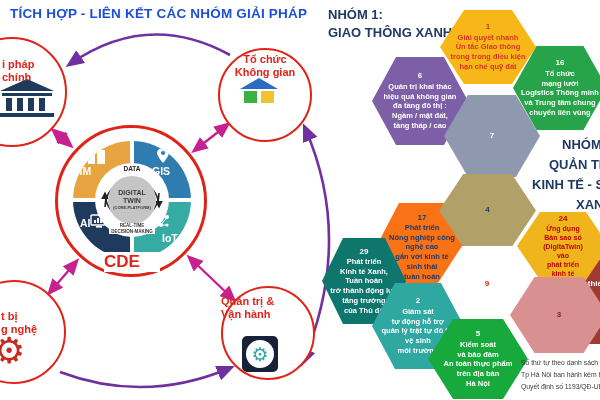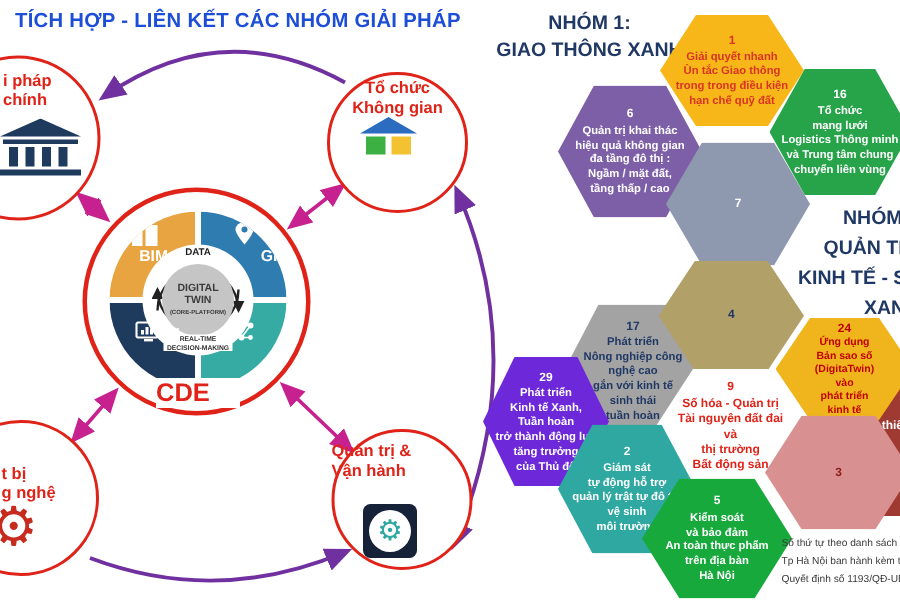--- a/index.html
+++ b/index.html
@@ -7,66 +7,66 @@
          font-family:"Liberation Sans",sans-serif;font-weight:bold}
   .title{position:absolute;left:10px;top:6px;font-size:13.5px;color:#1d4ed8;letter-spacing:.2px;white-space:nowrap}
   .arrows{position:absolute;left:0;top:0}
   
   .circ{position:absolute;border:2.5px solid #E02318;border-radius:50%;background:#fff;box-sizing:border-box}
   .circ.tl{left:-43px;top:37px;width:110px;height:110px}
   .circ.tr{left:218px;top:48px;width:94px;height:94px}
   .circ.bl{left:-38px;top:280px;width:104px;height:104px}
   .circ.br{left:221px;top:286px;width:94px;height:94px}
   .clabel{position:absolute;color:#E02318;font-size:11px;line-height:1.18}
-  .clabel.tl{left:2px;top:48px}
+  .clabel.tl{left:2px;top:58px}
   .clabel.tr{left:218px;top:53px;width:94px;text-align:center}
   .clabel.bl{left:1px;top:310px}
   .clabel.br{left:221px;top:295px;width:94px;text-align:left}
   .bank-svg{position:absolute;left:-2px;top:79px}
   .house-svg{position:absolute;left:240px;top:78px}
   .gear-glyph{position:absolute;left:-7px;top:333px;font-size:36px;color:#C62B1E;font-weight:normal;line-height:1}
   .ops-box{position:absolute;left:242px;top:336px;width:36px;height:36px;background:#152238;border-radius:5px;
            display:flex;align-items:center;justify-content:center}
   .ops-inner{width:28px;height:28px;background:#fff;border-radius:50%;display:flex;align-items:center;justify-content:center}
   .ops-inner span{font-size:19px;color:#2FA8A2;font-weight:normal;line-height:1}
   
   .core-outer{position:absolute;left:55px;top:125px;width:152px;height:152px;border:3px solid #E02318;
               border-radius:50%;background:#fff;box-sizing:border-box}
   .quads{position:absolute;left:73px;top:141px;width:118px;height:118px;border-radius:50%;overflow:hidden}
   .q{position:absolute;width:57px;height:57px}
   .q.bim{left:0;top:0;background:#E8A440}.q.gis{left:61px;top:0;background:#2F7CB0}
   .q.ai{left:0;top:61px;background:#1E3A5C}.q.iot{left:61px;top:61px;background:#36ABA4}
   .qicon{position:absolute}
   .qicon.bim{left:14px;top:8px}.qicon.gis{left:80px;top:7px}.qicon.ai{left:16px;top:72px}.qicon.iot{left:78px;top:72px}
-  .qlabel{position:absolute;color:#fff;font-size:10.5px;text-align:right;width:40px}
+  .qlabel{position:absolute;color:#fff;font-size:10.5px;text-align:left;width:40px}
   .qlabel.bim{left:-1px;top:24px}.qlabel.gis{left:79px;top:24px}.qlabel.ai{left:7px;top:76px}.qlabel.iot{left:89px;top:91px}
   .ring{position:absolute;left:22px;top:22px;width:74px;height:74px;background:#fff;border-radius:50%}
   .graycirc{position:absolute;left:13px;top:13px;width:48px;height:48px;background:#C5C5C5;border-radius:50%;
             display:flex;flex-direction:column;align-items:center;justify-content:center;color:#3b3b3b;text-align:center;line-height:1.15}
   .twin1{font-size:7px}.twin3{font-size:4px;margin-top:1px}
   .data-label{position:absolute;left:0;right:0;top:2px;text-align:center;font-size:6.5px;color:#222}
   .data-label span{background:#fff;padding:0 2px}
   .rt{position:absolute;left:0;right:0;text-align:center;font-size:4.5px;color:#333}
   .rt.l1{top:60px}.rt.l2{top:66px}
   .cde{position:absolute;left:104px;top:252px;width:56px;text-align:left;font-size:17px;color:#E02318;background:#fff}
   
-  .group1{position:absolute;left:328px;top:6px;width:130px;text-align:center;color:#203864;font-size:13px;line-height:1.35}
+  .group1{position:absolute;left:328px;top:6px;width:130px;text-align:left;color:#203864;font-size:13px;line-height:1.35}
   .group2{position:absolute;left:532px;top:135px;color:#203864;font-size:13px;line-height:1.55;white-space:nowrap}
   .group2 .g2a{margin-left:30px}.group2 .g2b{margin-left:17px}.group2 .g2c{margin-left:0}.group2 .g2d{margin-left:44px}
   
   .hex{position:absolute;clip-path:polygon(25% 0%,75% 0%,100% 50%,75% 100%,25% 100%,0% 50%);
        display:flex;flex-direction:column;align-items:center;justify-content:center;text-align:center;
        font-size:7.5px;line-height:1.3}
   .hex .num{font-size:8px}
   .hx1{left:440px;top:10px;width:96px;height:74px;background:#F7B718;color:#D93426}
   .hx6{left:372px;top:57px;width:96px;height:88px;background:#7D5FA8;color:#fff}
   .hx16{left:513px;top:46px;width:94px;height:84px;background:#27A349;color:#fff}
   .hx7{left:444px;top:95px;width:96px;height:82px;background:#8E99AF;color:#fff}
-  .hx17{left:376px;top:203px;width:92px;height:88px;background:#a3a3a3;color:#1F3864}
-  .hx29{left:322px;top:238px;width:84px;height:86px;background:#6d28d9;color:#fff}
+  .hx17{left:376px;top:203px;width:92px;height:88px;background:#f97316;color:#1F3864}
+  .hx29{left:322px;top:238px;width:84px;height:86px;background:#0f766e;color:#fff}
   .hx4{left:439px;top:174px;width:97px;height:73px;background:#B2A069;color:#1F3864}
   .hxtt{left:560px;top:256px;width:110px;height:88px;background:#9E3A31;color:#fff;font-size:8px}
   .hxtt .hexlines{width:100%;text-align:left;padding-left:14px;box-sizing:border-box}
   .hx24{left:517px;top:212px;width:92px;height:68px;background:#F0B51C;color:#C00000;font-size:7px}
   .hx9{left:437px;top:246px;width:100px;height:77px;background:#FFFFFF;color:#E02318;font-size:8px}
   .hx3{left:510px;top:277px;width:98px;height:76px;background:#D99090;color:#8B1E14}
   .hx2{left:372px;top:283px;width:92px;height:86px;background:#2FA8A2;color:#fff}
   .hx5{left:428px;top:319px;width:100px;height:80px;background:#17A93B;color:#fff}
   .footnote{position:absolute;left:521px;top:357px;font-size:6.8px;font-weight:normal;color:#3a3a3a;line-height:1.8;white-space:nowrap}
 </style>
@@ -225,21 +225,20 @@
   </div>
   <div class="hex hxtt">
     <div class="hexlines">Tái thiết<br>Đô<br>The<br>B</div>
   </div>
   <div class="hex hx24">
     <div class="num">24</div>
     <div class="hexlines">Ứng dụng<br>Bản sao số<br>(DigitaTwin)<br>vào<br>phát triển<br>kinh tế</div>
   </div>
   <div class="hex hx9">
     <div class="num">9</div>
-    <div class="hexlines">Số hóa - Quản trị<br>Tài nguyên đất đai<br>và<br>thị trường<br>Bất động sản</div>
   </div>
   <div class="hex hx3">
     <div class="num">3</div>
   </div>
   <div class="hex hx2">
     <div class="num">2</div>
     <div class="hexlines">Giám sát<br>tự động hỗ trợ<br>quản lý trật tự đô thị<br>vệ sinh<br>môi trường</div>
   </div>
   <div class="hex hx5">
     <div class="num">5</div>

